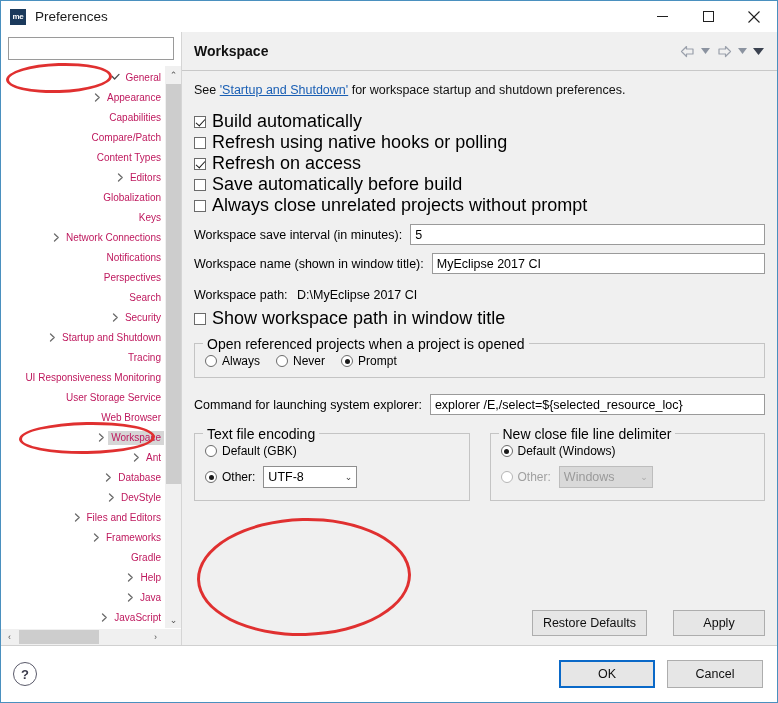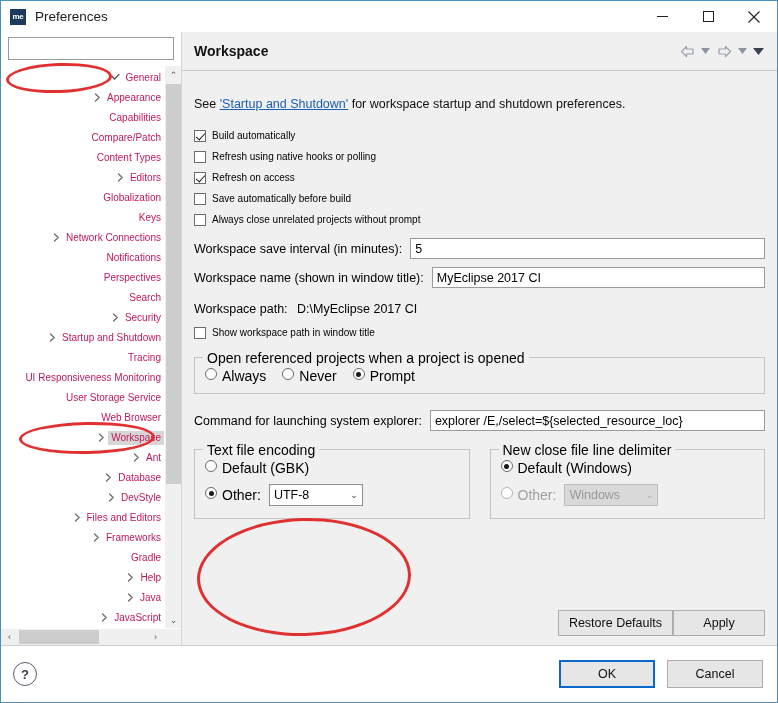--- a/index.html
+++ b/index.html
@@ -242,33 +242,33 @@
     justify-content: center;
   }
   #page-body {
     flex: 1 1 auto;
     padding: 10px 12px 0 12px;
     overflow: hidden;
     position: relative;
   }
   .intro-line {
     font-size: 12.5px;
-    margin: 16px 0 14px 0;
+    margin: 2px 0 14px 0;
     color: #101010;
   }
   .link {
     color: #1a5fb4;
     text-decoration: underline;
   }
   
   .cb-row {
     display: flex;
     align-items: center;
     height: 21px;
-    font-size: 10px;
+    font-size: 18px;
   }
   .cbox {
     width: 12px; height: 12px;
     border: 1px solid #6b6b6b;
     background: #fff;
     box-sizing: border-box;
     margin-right: 6px;
     flex: 0 0 12px;
     position: relative;
   }
@@ -325,23 +325,23 @@
     padding: 0 4px;
     font-size: 14px;
   }
   .radio-line {
     display: flex;
     align-items: center;
     margin-top: 4px;
   }
   .rad-item {
     display: flex;
-    align-items: flex-start;
+    align-items: center;
     margin-right: 16px;
-    font-size: 14px;
+    font-size: 12px;
   }
   .rad {
     width: 12px; height: 12px;
     border: 1px solid #6b6b6b;
     border-radius: 50%;
     background: #fff;
     box-sizing: border-box;
     margin-right: 5px;
     flex: 0 0 12px;
     position: relative;
@@ -394,21 +394,21 @@
   .combo.disabled {
     background: #d9d9d9;
     border-color: #bdbdbd;
     color: #9a9a9a;
   }
   .combo.disabled .carrow { color: #aaa; }
   
   #apply-row {
     display: flex;
     justify-content: flex-end;
-    gap: 0;
+    gap: 26px;
     padding: 10px 12px 9px 12px;
   }
   .btn {
     min-width: 92px;
     height: 26px;
     background: #e6e6e6;
     border: 1px solid #adadad;
     box-sizing: border-box;
     font-family: "Liberation Sans", sans-serif;
     font-size: 12.5px;

